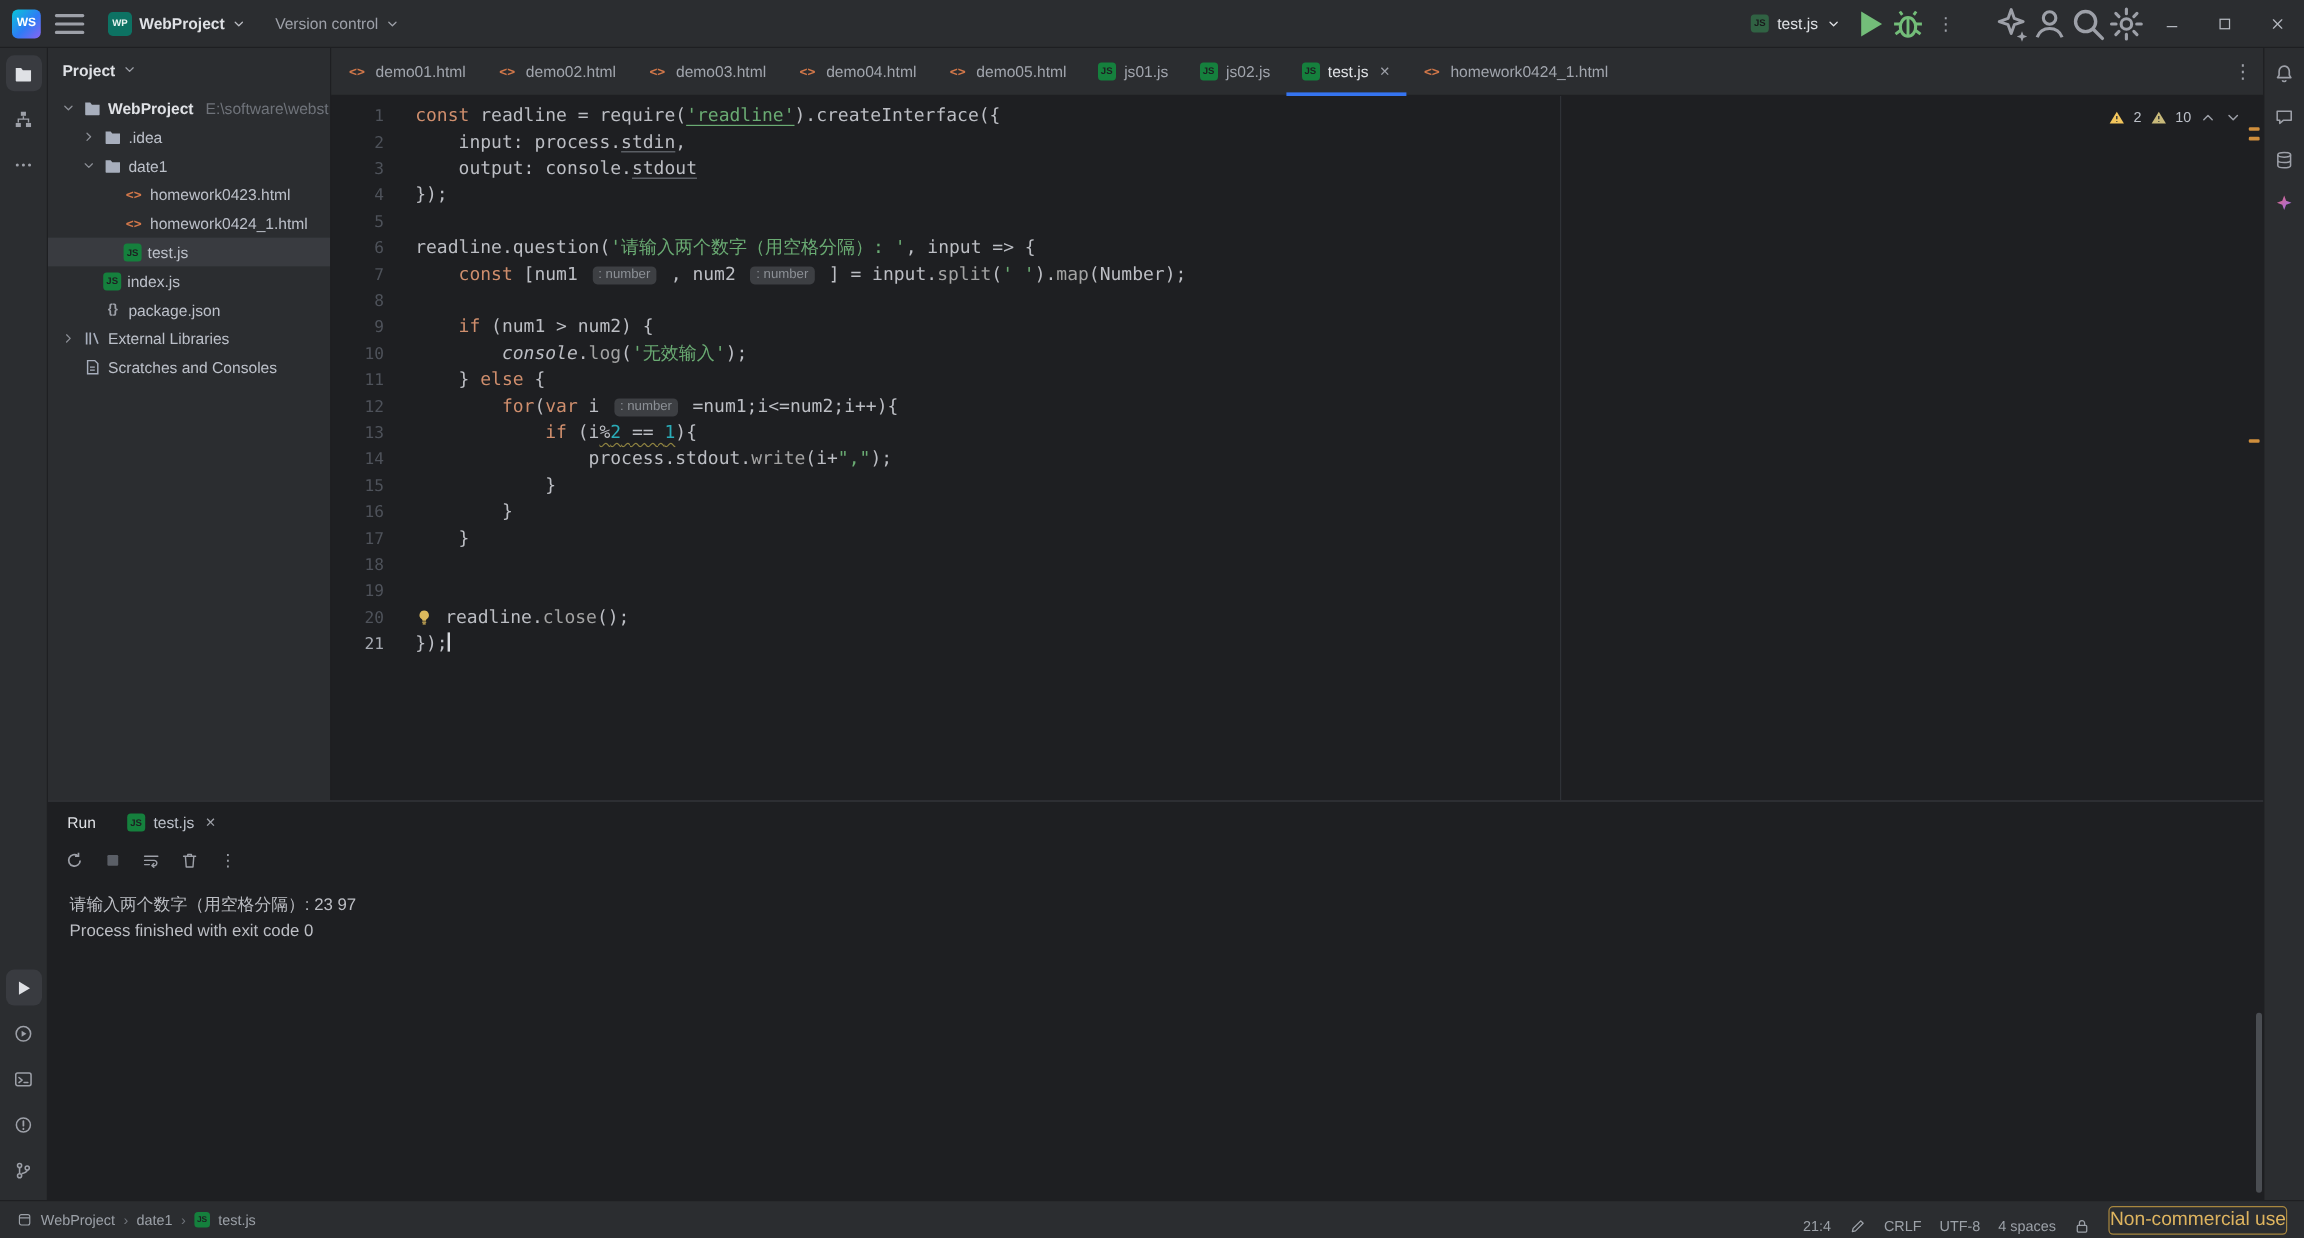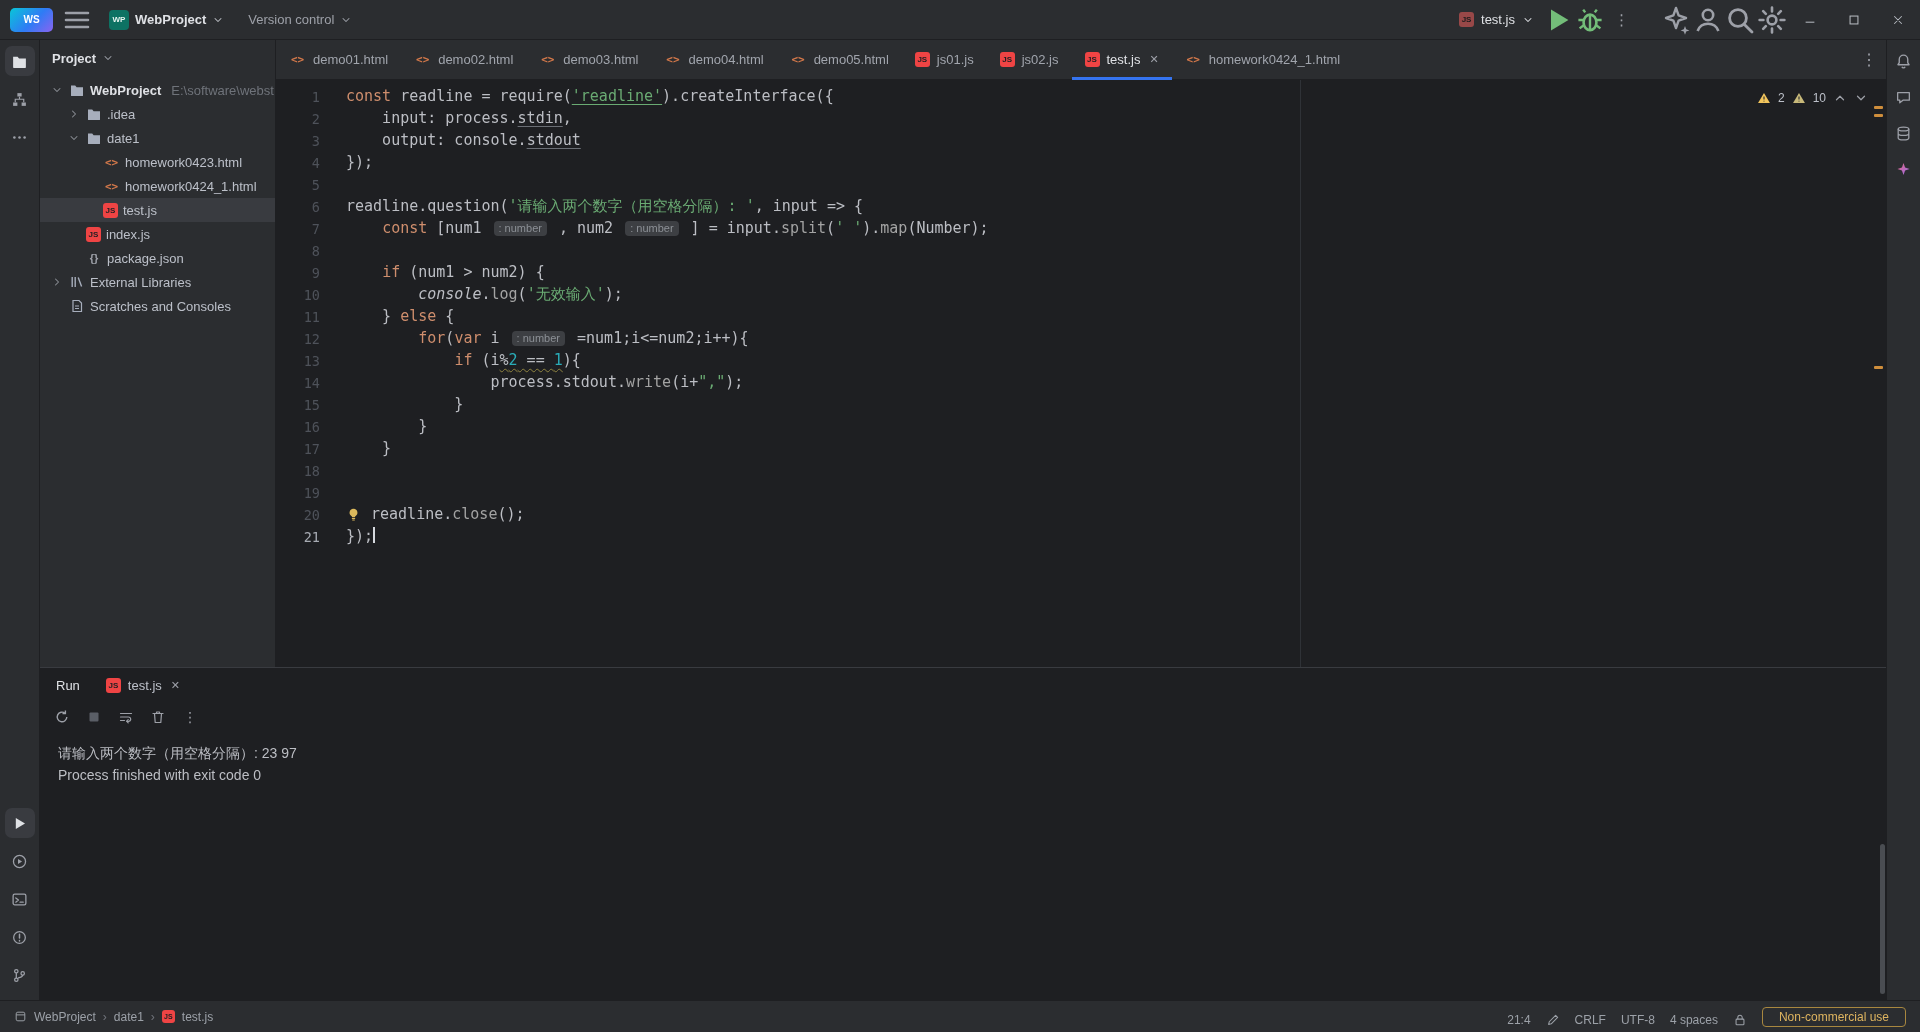--- a/index.html
+++ b/index.html
@@ -4,34 +4,34 @@
 <style>
 *{margin:0;padding:0;box-sizing:border-box}
 html,body{width:1920px;height:1032px;overflow:hidden;background:#1e1f22;font-family:"Liberation Sans",sans-serif;color:#bcbec4}
 #app{width:1920px;height:1032px;display:flex;flex-direction:column}
 .icon{display:inline-flex;align-items:center;justify-content:center;color:inherit}
 .icon svg{width:16px;height:16px;display:block}
 
 
 .titlebar{height:40px;flex:none;background:#2b2d30;border-bottom:1px solid #1e1f22;display:flex;align-items:center;padding-left:10px}
 .tb-left{display:flex;align-items:center;gap:8px}
-.ws-logo{width:43px;height:24px;border-radius:5px;background:linear-gradient(135deg,#09c6d8 0%,#2f7bf5 55%,#8a64f0 100%);color:#fff;font-size:10px;font-weight:700;display:flex;align-items:center;justify-content:center}
+.ws-logo{width:24px;height:24px;border-radius:5px;background:linear-gradient(135deg,#09c6d8 0%,#2f7bf5 55%,#8a64f0 100%);color:#fff;font-size:10px;font-weight:700;display:flex;align-items:center;justify-content:center}
 .tb-iconbtn{width:32px;height:32px;border-radius:6px;display:flex;align-items:center;justify-content:center;color:#9da0a8;font-size:15px}
 .proj-widget,.vc-widget{display:flex;align-items:center;gap:6px;padding:4px 8px;border-radius:6px;cursor:default}
 .wp-badge{width:20px;height:20px;border-radius:4px;background:#0d7263;color:#e7f4f0;font-size:8px;font-weight:700;display:flex;align-items:center;justify-content:center}
 .proj-name{color:#dfe1e5;font-weight:600;font-size:13px}
 .vc-widget{color:#9da0a8;font-size:13px}
 .chev-sm svg{width:12px;height:12px}
 .tb-right{margin-left:auto;display:flex;align-items:center;height:100%}
 .run-widget{display:flex;align-items:center;gap:7px;color:#dfe1e5;font-size:13px;padding:0 8px}
 .green{color:#73bd79}
 .dots{letter-spacing:1px}
 .win-ctrl{width:44px;height:40px;display:flex;align-items:center;justify-content:center;color:#b4b8bf}
 .win-ctrl svg{width:14px;height:14px}
-.js-badge{width:15px;height:15px;flex:none;background:#ef4444;color:#1e1f22;border-radius:3px;font-size:8px;font-weight:700;display:inline-flex;align-items:center;justify-content:center;font-family:"Liberation Sans",sans-serif}
+.js-badge{width:15px;height:15px;flex:none;background:#15803d;color:#1e1f22;border-radius:3px;font-size:8px;font-weight:700;display:inline-flex;align-items:center;justify-content:center;font-family:"Liberation Sans",sans-serif}
 .js-badge.dim{filter:saturate(.55) brightness(.85)}
 .html-badge{width:17px;flex:none;color:#d3784a;font-weight:700;font-size:11px;display:inline-flex;justify-content:center;font-family:"DejaVu Sans Mono",monospace}
 .json-badge{width:16px;flex:none;color:#9da0a8;font-weight:700;font-size:11px;display:inline-flex;justify-content:center}
 
 
 .middle{flex:1;display:flex;min-height:0}
 .leftstrip{width:40px;flex:none;background:#2b2d30;border-right:1px solid #1e1f22;display:flex;flex-direction:column;align-items:center;padding:6px 0 10px}
 .lstrip-top,.lstrip-bottom{display:flex;flex-direction:column;gap:8px;align-items:center}
 .lstrip-bottom{margin-top:auto}
 .strip-btn{width:30px;height:30px;border-radius:7px;display:flex;align-items:center;justify-content:center;color:#9da0a8}
@@ -106,21 +106,21 @@
 
 
 .statusbar{height:32px;flex:none;background:#2b2d30;border-top:1px solid #1e1f22;display:flex;align-items:center;padding:0 14px;font-size:12px;color:#9ca1a8}
 .crumbs{display:flex;align-items:center;gap:7px}
 .crumbs .icon{color:#9ca1a8}
 .crumbs .icon svg{width:13px;height:13px}
 .crumbs .js-badge{width:13px;height:13px;font-size:7px}
 .crumb-sep{color:#6f737a}
 .sb-right{margin-left:auto;display:flex;align-items:flex-end;gap:15px}
 .sb-right .icon svg{width:14px;height:14px}
-.badge{border:1px solid #a8873f;color:#deb45f;border-radius:4px;padding:2px 16px;font-size:12px}
+.badge{border:1px solid #a8873f;color:#deb45f;border-radius:4px;padding:2px 0;font-size:16px}
 </style>
 </head>
 <body>
 
 <div id="app">
 
   <div class="titlebar">
     <div class="tb-left">
       <span class="ws-logo">WS</span>
       <span class="tb-iconbtn">

